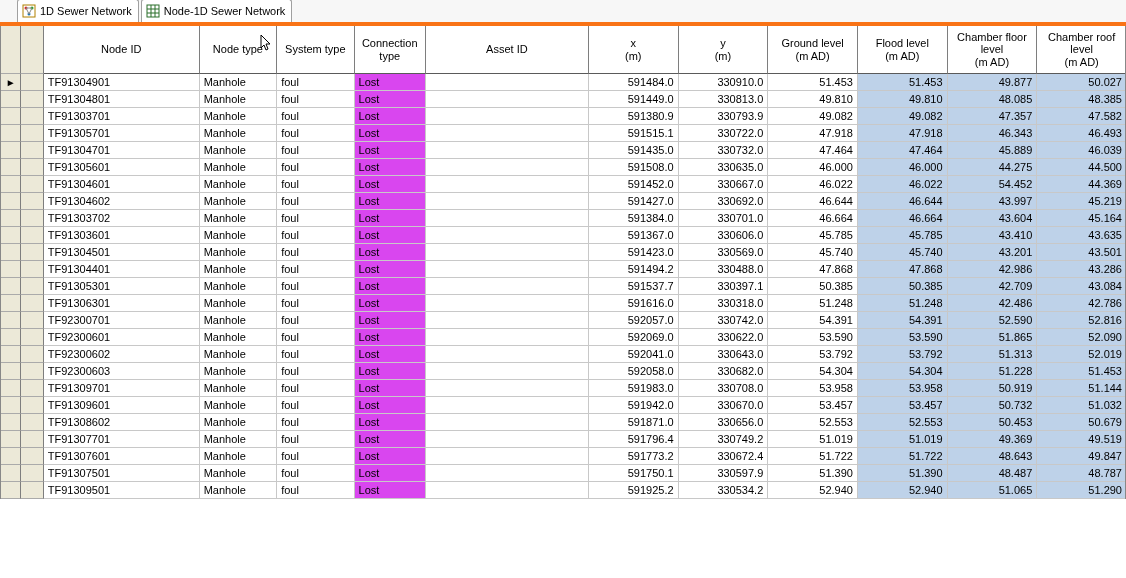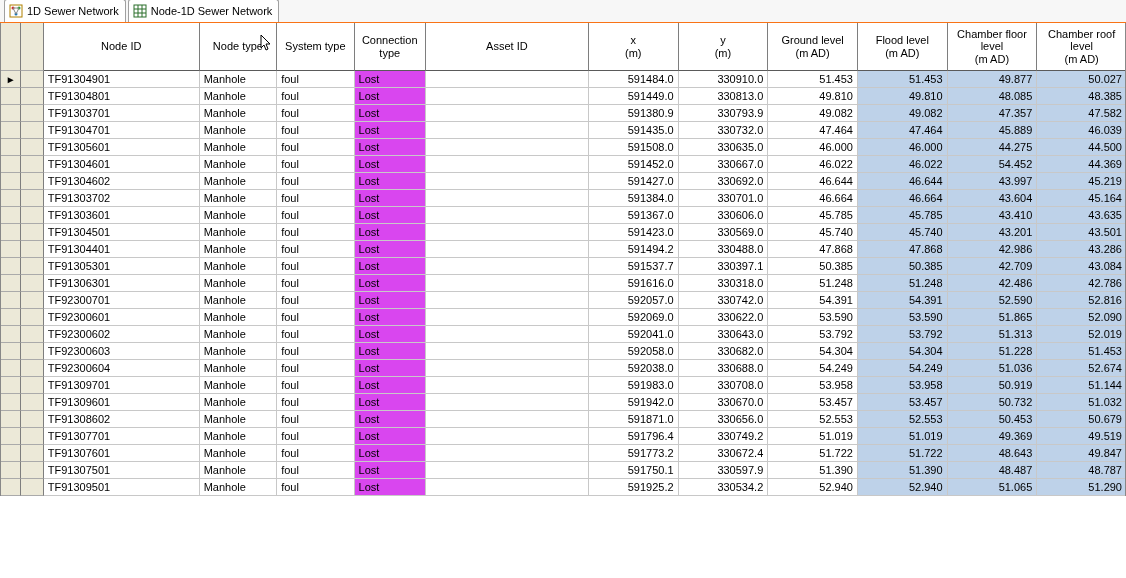--- a/index.html
+++ b/index.html
@@ -1,16 +1,16 @@
 <!DOCTYPE html>
 <html><head>
 <meta charset="utf-8">
 <style>
 html,body{margin:0;padding:0;font-family:Tahoma,Verdana,Arial,sans-serif;font-size:11px;background:#fff;color:#000;width:1126px;height:578px;overflow:hidden}
-.tabs{display:flex;align-items:flex-end;height:22px;padding:0 4px;border-bottom:1px solid #f97316;background:#f7f7f7;gap:2px}
+.tabs{display:flex;align-items:flex-end;height:22px;padding:0 17px;border-bottom:4px solid #f97316;background:#f7f7f7;gap:2px}
 .tab{display:flex;align-items:center;gap:4px;padding:2px 6px 2px 4px;border:1px solid #a0a0a0;border-bottom:none;border-radius:3px 3px 0 0;height:18px;background:#fff;cursor:pointer}
 .tab-icon{width:14px;height:14px;display:flex;align-items:center;justify-content:center}
 .tab-label{white-space:nowrap}
 .table-wrap{overflow:hidden;border-left:1px solid #888;border-right:1px solid #888}
 table{border-collapse:separate;border-spacing:0;font-size:11px;width:1126px;table-layout:fixed}
 th,td{border-right:1px solid #c8c8c8;border-bottom:1px solid #c8c8c8;height:16px;padding:0 4px;overflow:hidden;white-space:nowrap;box-sizing:border-box}
 thead th{background:#fff;border-right:1px solid #7e7e7e;border-bottom:1px solid #5a5a5a;height:48px;vertical-align:middle;font-weight:normal;text-align:center;line-height:1.15}
 .rowmark{width:20px;min-width:20px;background:#ece9d8;border-right:1px solid #7e7e7e;border-bottom:1px solid #aaa;text-align:center}
 .rowhead{width:22px;min-width:22px;background:#ece9d8;border-right:1px solid #7e7e7e;border-bottom:1px solid #aaa;text-align:center}
 tbody td{height:17px}
@@ -133,20 +133,35 @@
           <td class="num">591380.9</td>
           <td class="num">330793.9</td>
           <td class="num">49.082</td>
           <td class="num c-hl">49.082</td>
           <td class="num c-hl">47.357</td>
           <td class="num c-hl">47.582</td>
         </tr>
         <tr>
           <td class="rowmark"><span class="arrow"></span></td>
           <td class="rowhead"></td>
+          <td class="txt">TF91305701</td>
+          <td class="txt">Manhole</td>
+          <td class="txt">foul</td>
+          <td class="txt c-lost">Lost</td>
+          <td class="txt"></td>
+          <td class="num">591515.1</td>
+          <td class="num">330722.0</td>
+          <td class="num">47.918</td>
+          <td class="num c-hl">47.918</td>
+          <td class="num c-hl">46.343</td>
+          <td class="num c-hl">46.493</td>
+        </tr>
+        <tr>
+          <td class="rowmark"><span class="arrow"></span></td>
+          <td class="rowhead"></td>
           <td class="txt">TF91304701</td>
           <td class="txt">Manhole</td>
           <td class="txt">foul</td>
           <td class="txt c-lost">Lost</td>
           <td class="txt"></td>
           <td class="num">591435.0</td>
           <td class="num">330732.0</td>
           <td class="num">47.464</td>
           <td class="num c-hl">47.464</td>
           <td class="num c-hl">45.889</td>
@@ -343,35 +358,20 @@
           <td class="num">592058.0</td>
           <td class="num">330682.0</td>
           <td class="num">54.304</td>
           <td class="num c-hl">54.304</td>
           <td class="num c-hl">51.228</td>
           <td class="num c-hl">51.453</td>
         </tr>
         <tr>
           <td class="rowmark"><span class="arrow"></span></td>
           <td class="rowhead"></td>
-          <td class="txt">TF92300604</td>
-          <td class="txt">Manhole</td>
-          <td class="txt">foul</td>
-          <td class="txt c-lost">Lost</td>
-          <td class="txt"></td>
-          <td class="num">592038.0</td>
-          <td class="num">330688.0</td>
-          <td class="num">54.249</td>
-          <td class="num c-hl">54.249</td>
-          <td class="num c-hl">51.036</td>
-          <td class="num c-hl">52.674</td>
-        </tr>
-        <tr>
-          <td class="rowmark"><span class="arrow"></span></td>
-          <td class="rowhead"></td>
           <td class="txt">TF91309701</td>
           <td class="txt">Manhole</td>
           <td class="txt">foul</td>
           <td class="txt c-lost">Lost</td>
           <td class="txt"></td>
           <td class="num">591983.0</td>
           <td class="num">330708.0</td>
           <td class="num">53.958</td>
           <td class="num c-hl">53.958</td>
           <td class="num c-hl">50.919</td>

